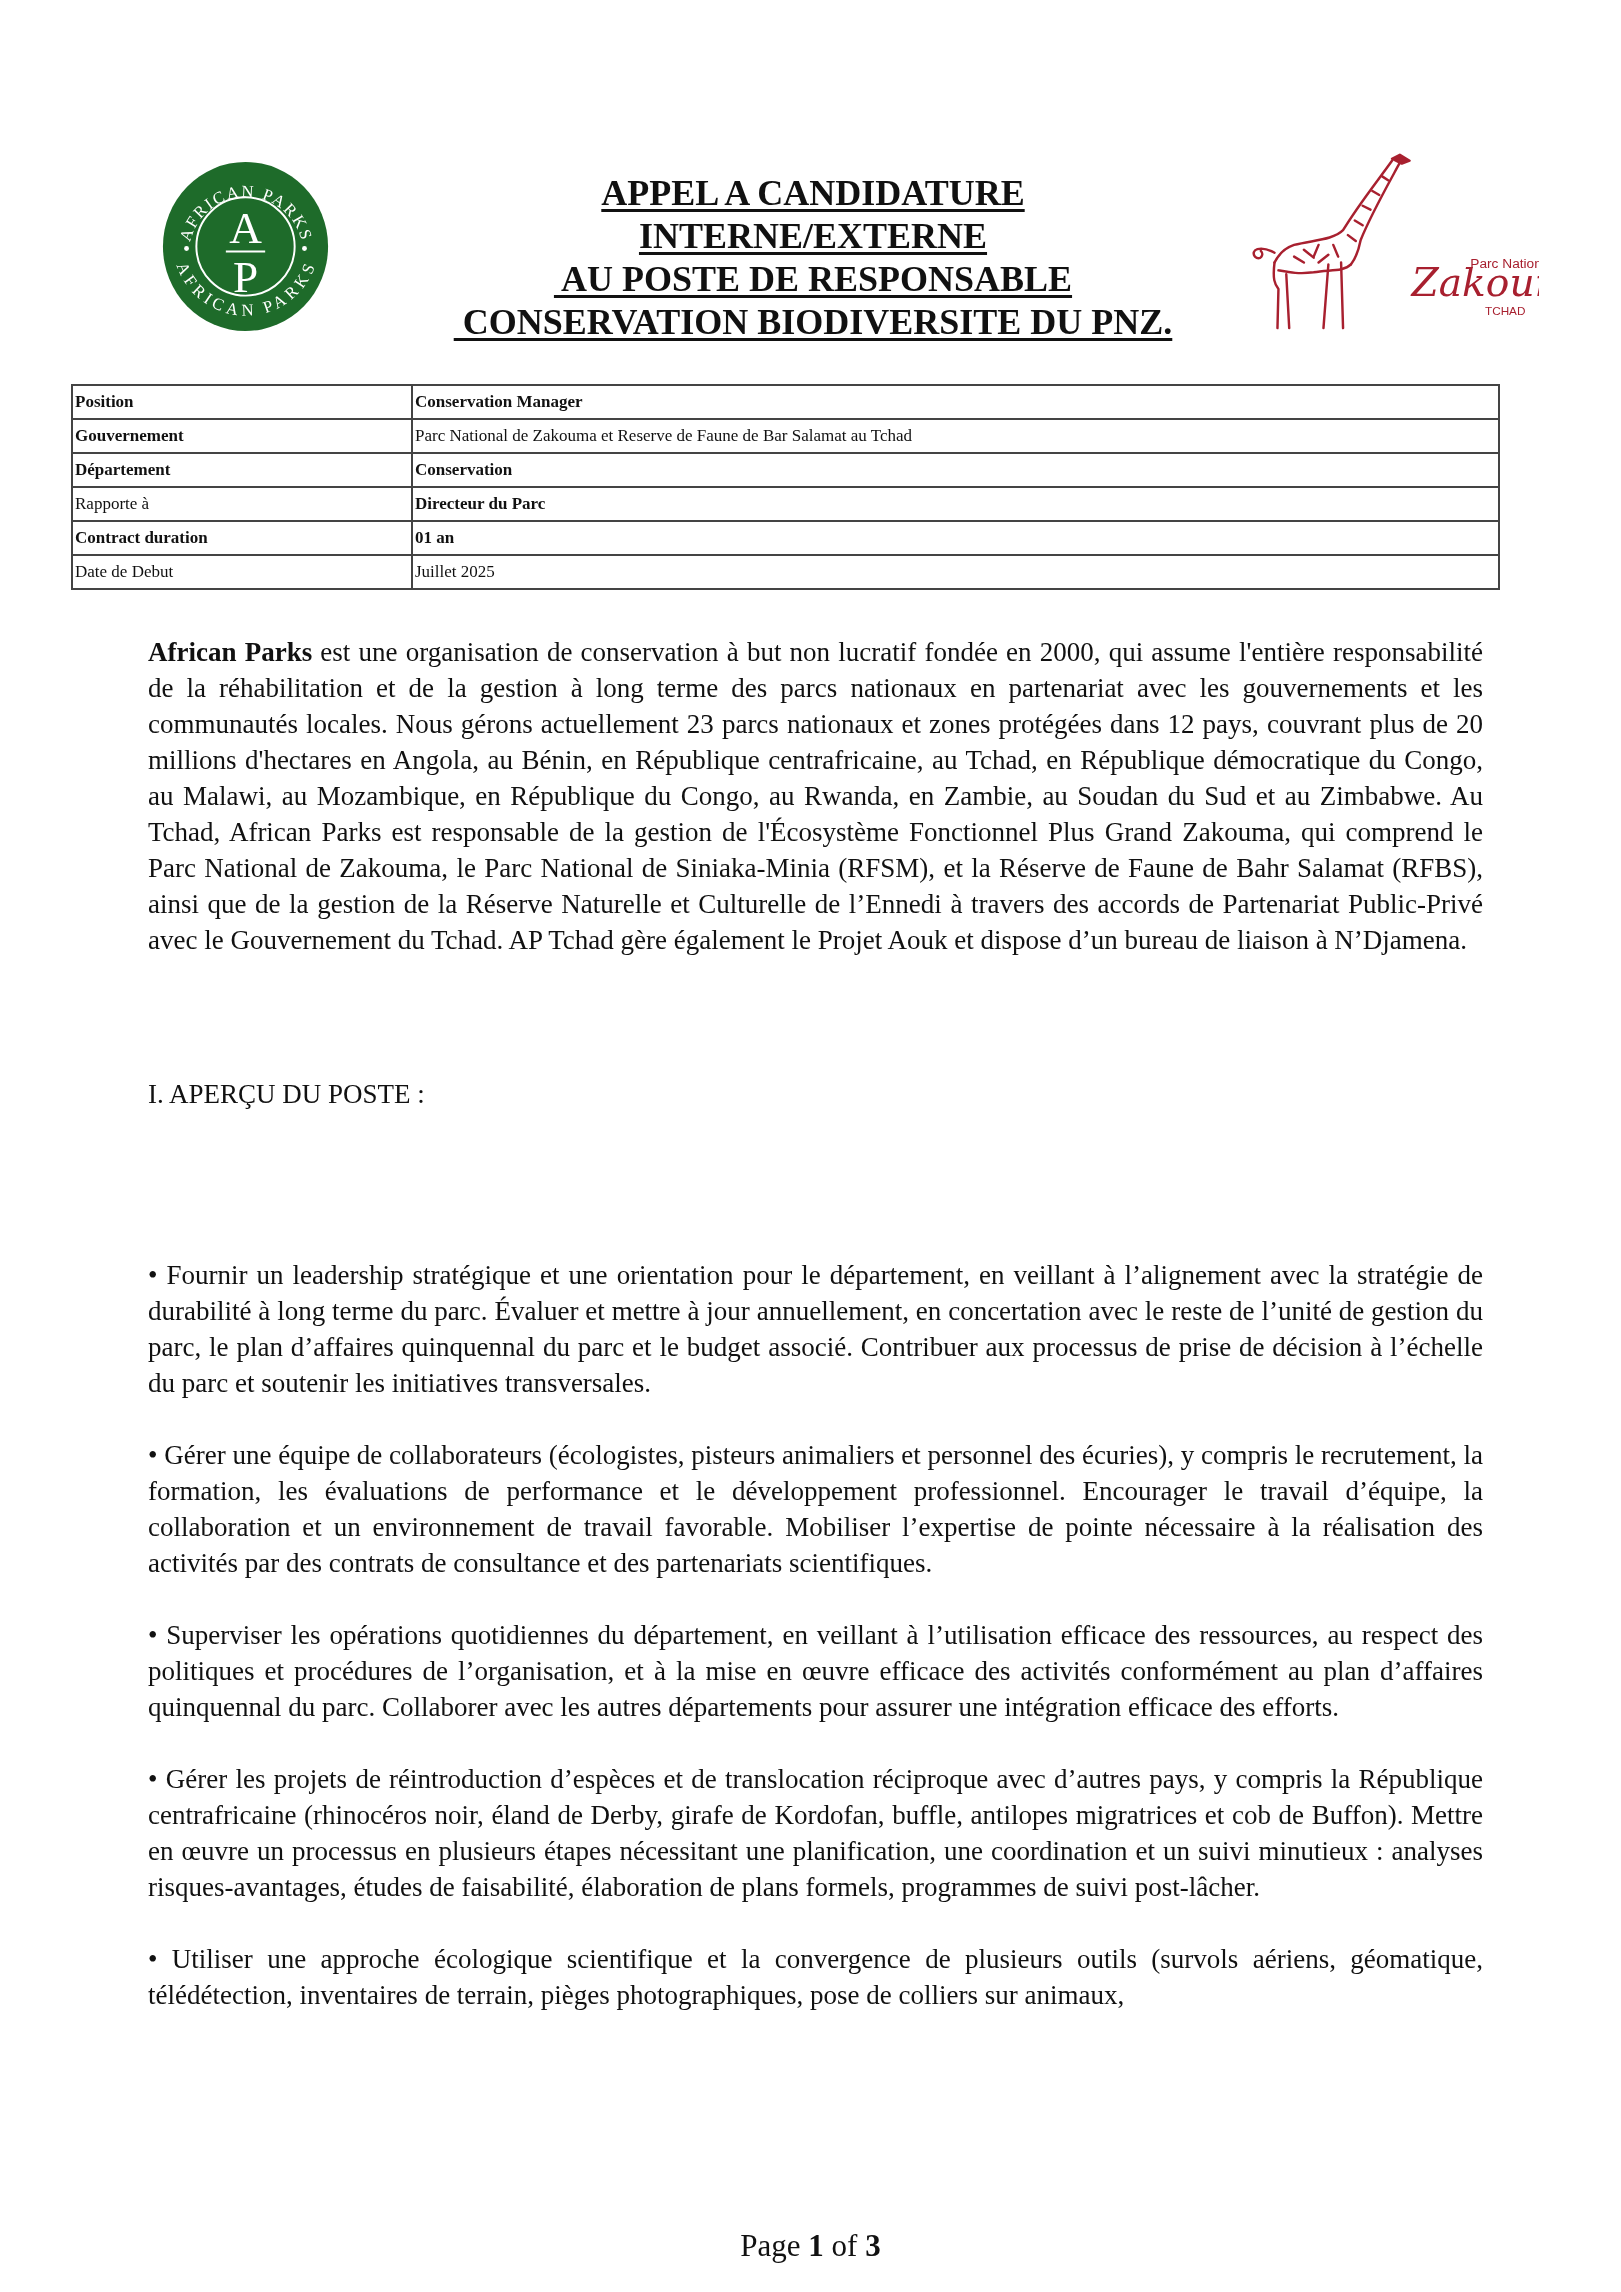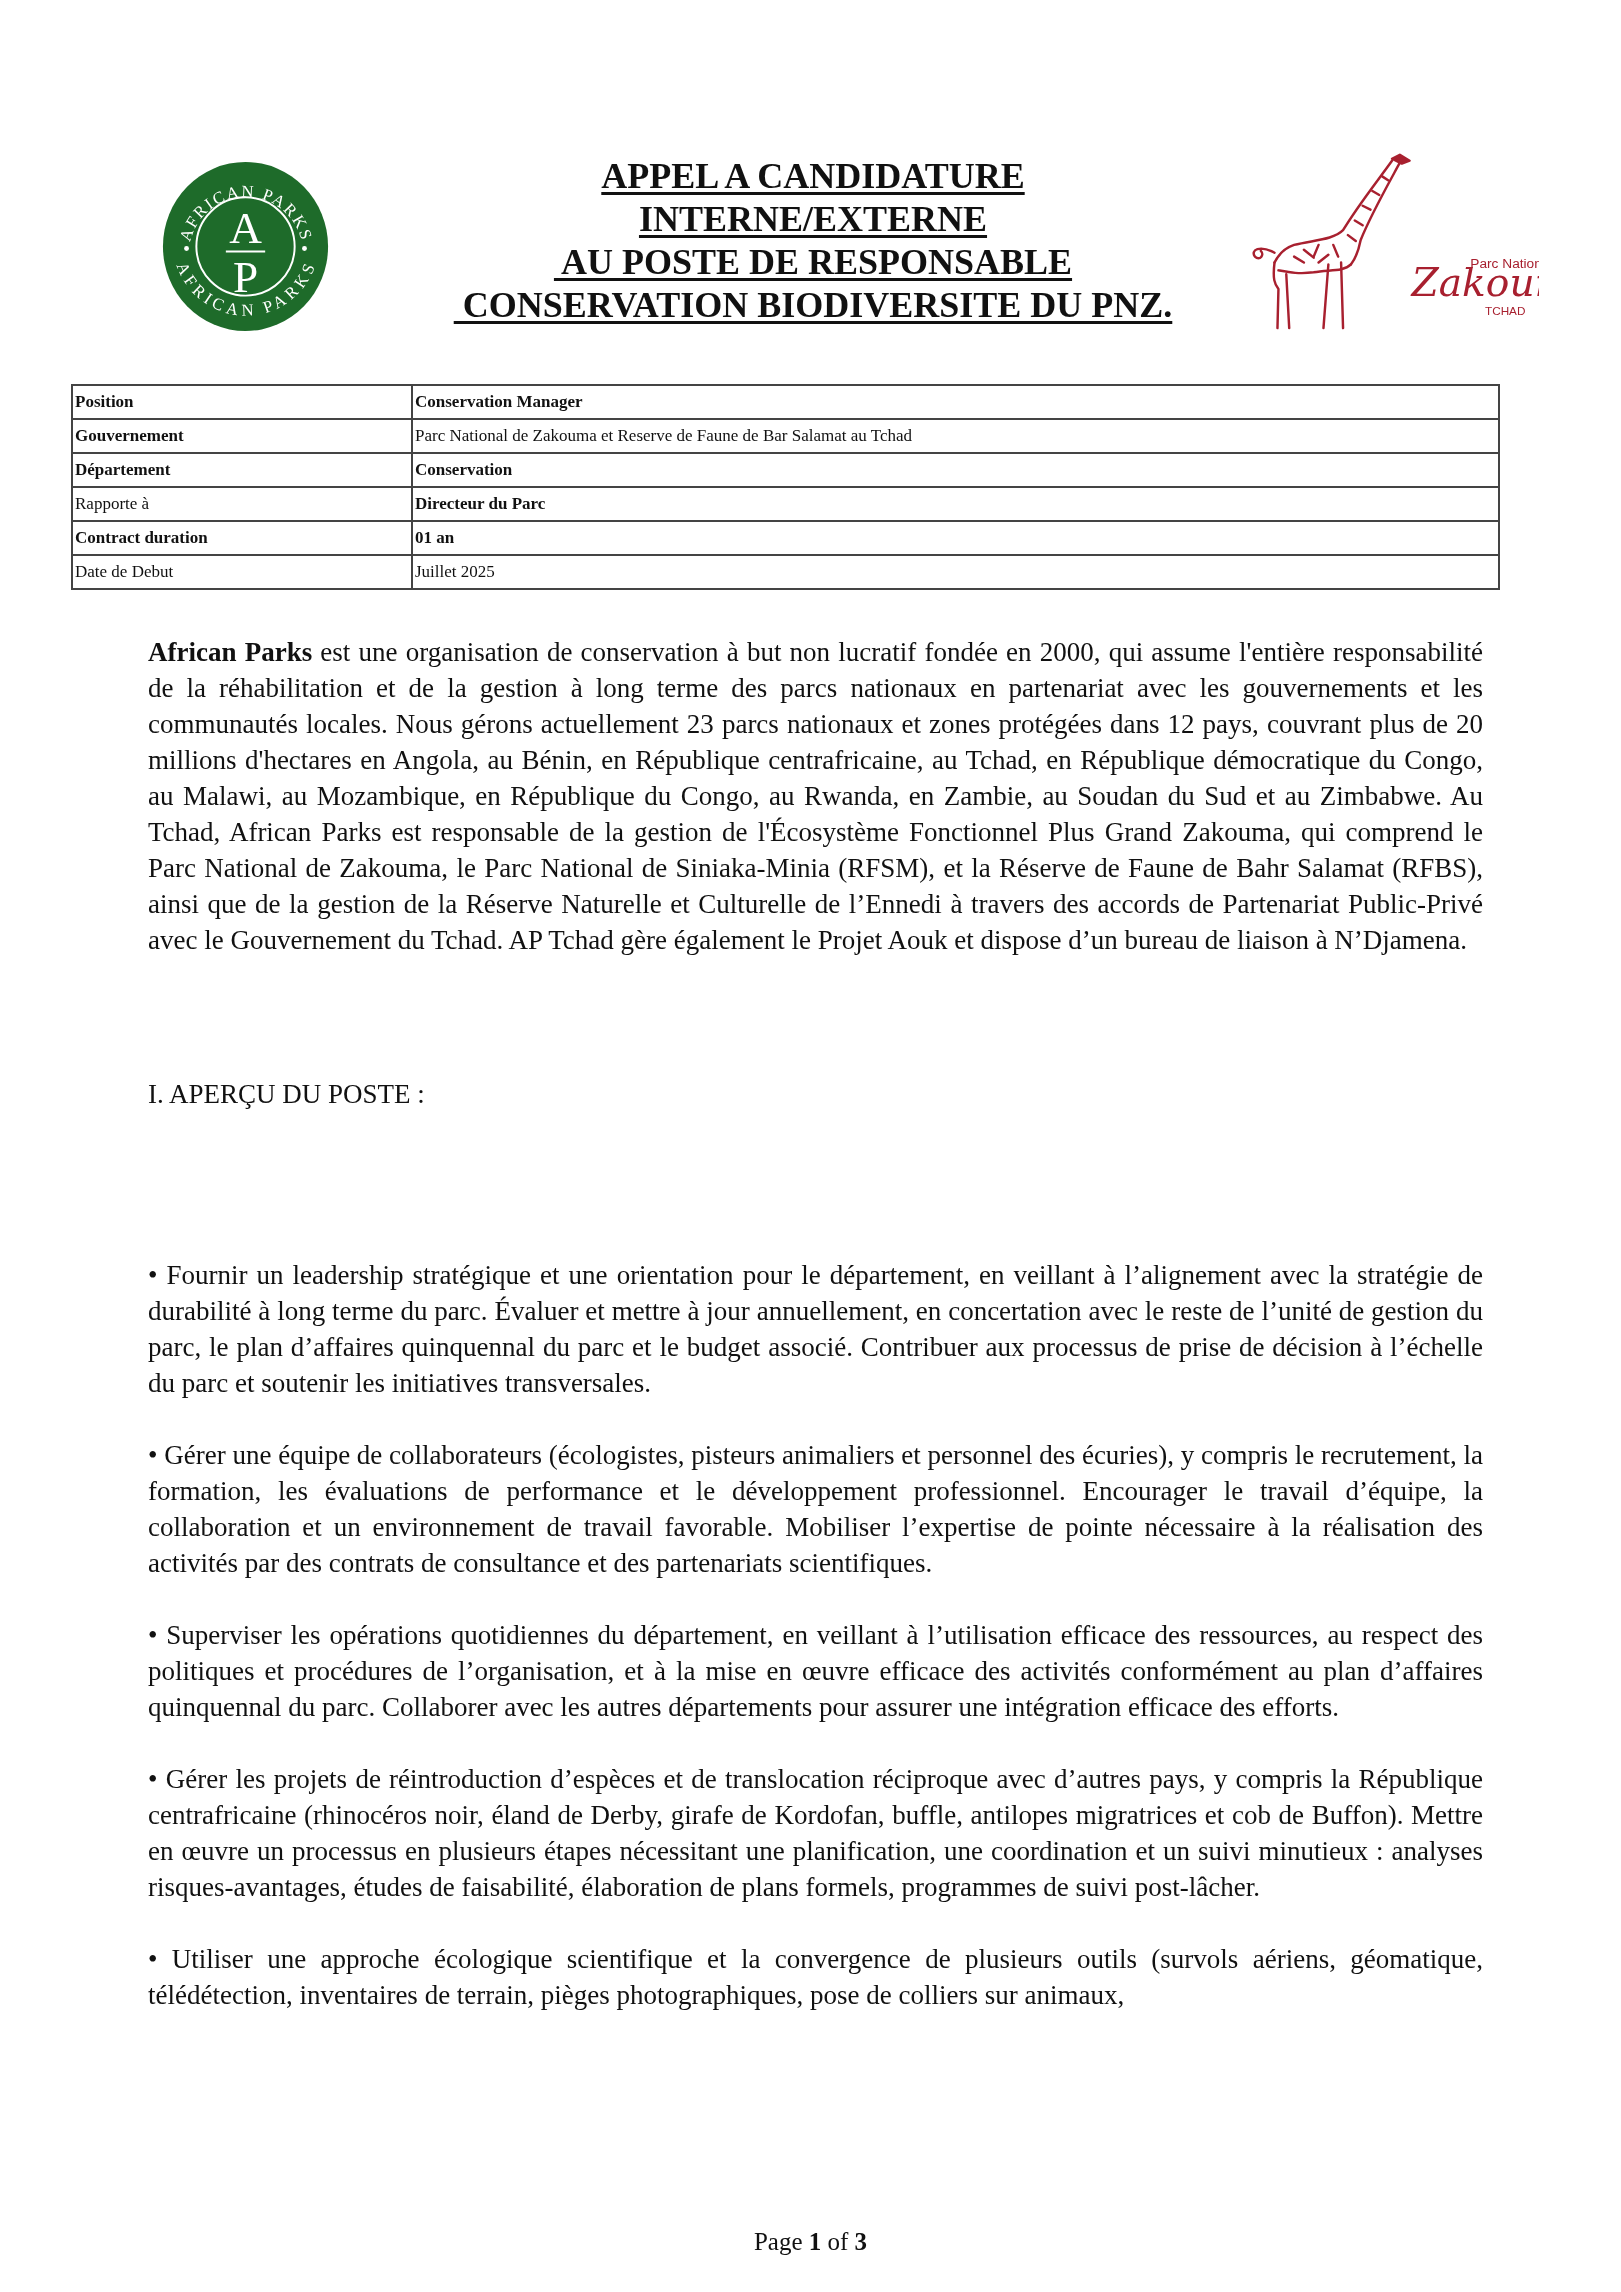--- a/index.html
+++ b/index.html
@@ -1,37 +1,37 @@
 <!DOCTYPE html>
 <html><head>
 <meta charset="utf-8">
 <style>
   html, body { margin:0; padding:0; background:#ffffff; }
   body { width:1621px; height:2293px; position:relative; overflow:hidden;
          font-family:"Liberation Serif", "DejaVu Serif", serif; color:#111; }
   .logo-ap { position:absolute; left:160px; top:160px; width:172px; height:172px; }
   .logo-zk { position:absolute; left:1245px; top:147px; width:294px; height:186px; }
-  .title-block { position:absolute; left:323px; top:155px; width:980px; text-align:center;
+  .title-block { position:absolute; left:323px; top:172px; width:980px; text-align:center;
                  font-weight:bold; font-size:36px; line-height:43px; }
   .title-block div { text-decoration:underline; text-underline-offset:3.9px; text-decoration-thickness:2.9px; }
   table.info { position:absolute; left:71px; top:384px; width:1429px; border-collapse:collapse;
                font-size:17px; }
   table.info td { border:2px solid #444; height:32px; padding:0 2px; line-height:32px; white-space:nowrap; }
   table.info td.k { width:334px; }
   table.info .b { font-weight:bold; }
   .body { position:absolute; left:148px; width:1335px; font-size:27px; line-height:36px; }
   .just { text-align:justify; }
   .intro { top:634px; }
   .sec1 { top:1076px; }
   .sec2 { top:1257px; }
   .h { font-weight:normal; }
   p { margin:0; }
   .bullet { margin-top:36px; }
   .bullet:first-of-type { margin-top:0; }
-  .footer { position:absolute; left:0; width:1621px; top:2228px; text-align:center; font-size:25px;
+  .footer { position:absolute; left:0; width:1621px; top:2228px; text-align:center; font-size:31px;
             font-family:"Liberation Serif", serif; }
   .footer b { font-weight:bold; }
 </style>
 </head>
 <body>
 
 <div class="logo-ap">
   <svg width="172" height="172" viewBox="0 0 175 175">
     <defs>
       <path id="arcTop" d="M 30 88 A 58 58 0 0 1 145 88"></path>

